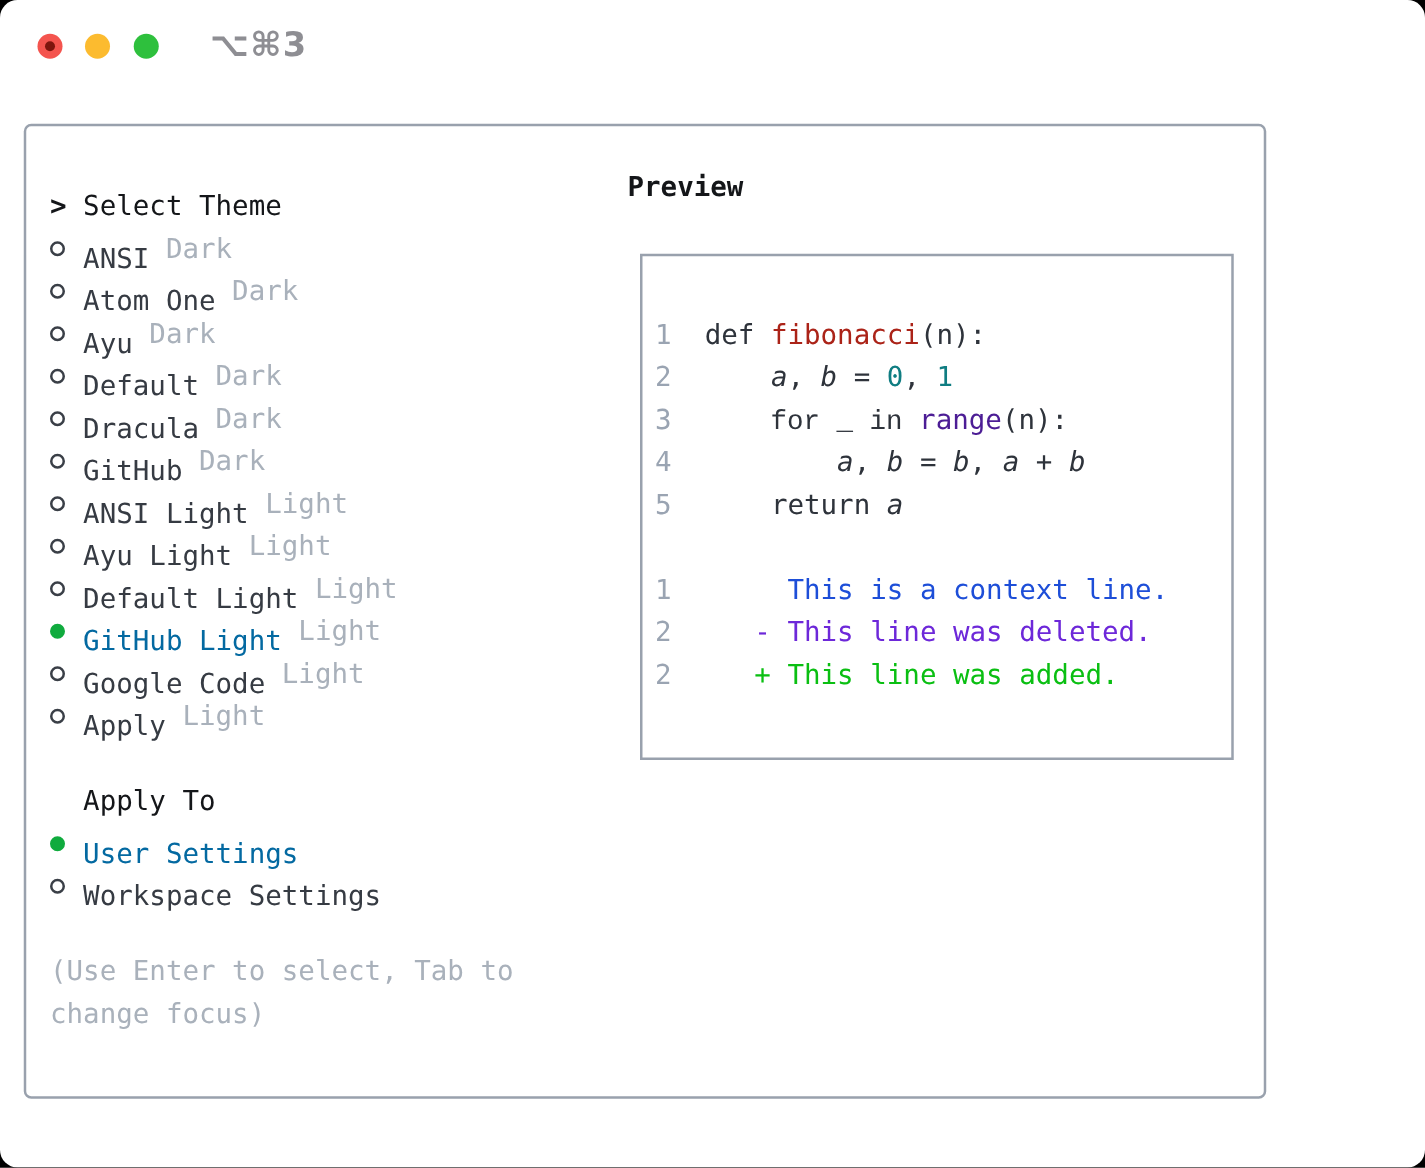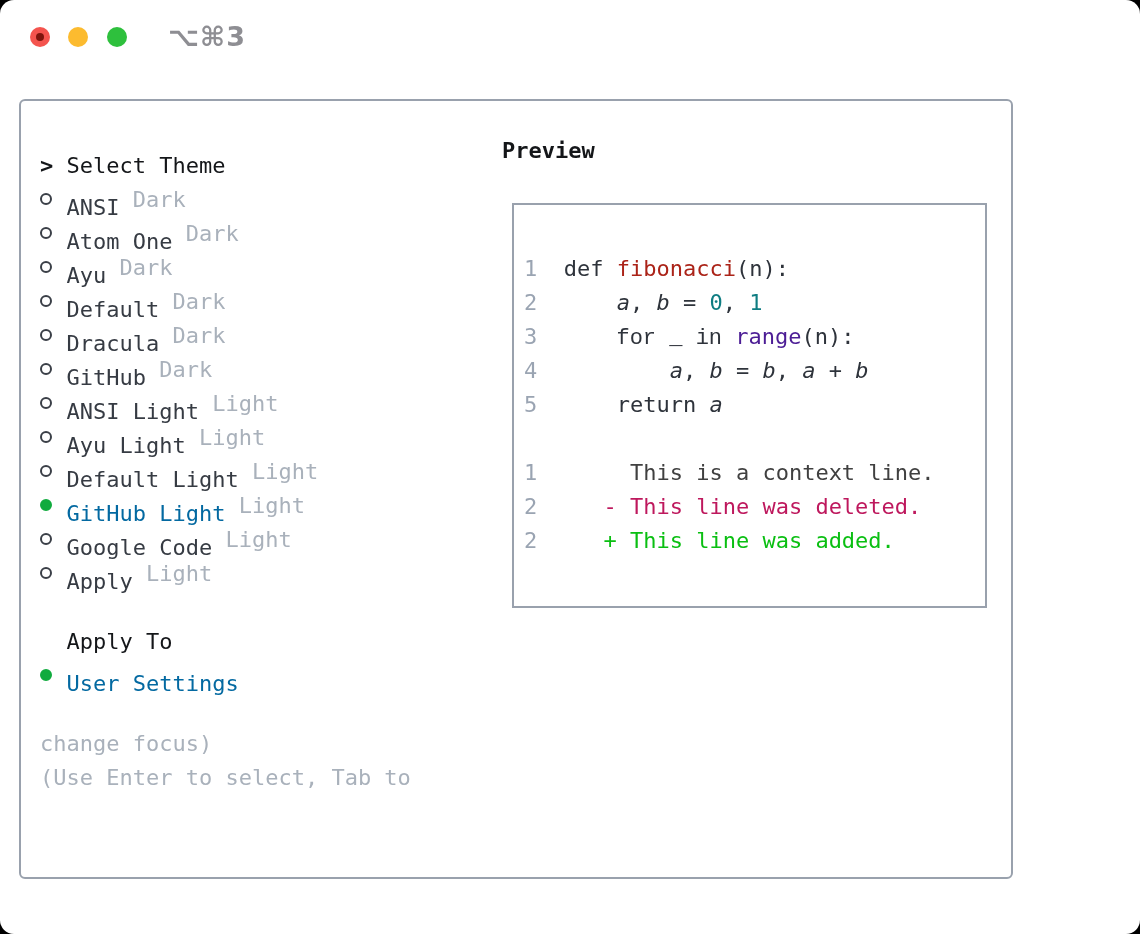--- a/index.html
+++ b/index.html
@@ -93,38 +93,39 @@
           <div class="row"><span class="marker"><span class="radio"></span></span><span class="item-name">Google Code</span><span class="tag">Light</span></div>
           <div class="row"><span class="marker"><span class="radio"></span></span><span class="item-name">Apply</span><span class="tag">Light</span></div>
         </div>
 
       <div class="apply-block">
         <div class="row">
           <span class="marker"></span><span class="apply-hdr">Apply To</span>
         </div>
         <div id="apply-list">
             <div class="row"><span class="marker"><span class="radio on"></span></span><span class="item-name sel">User Settings</span></div>
+            <div class="row"><span class="marker"><span class="radio"></span></span><span class="item-name">Workspace Settings</span></div>
           </div>
       </div>
 
       <div class="hint">
+        <div class="row">(Use Enter to select, Tab to</div>
         <div class="row">change focus)</div>
-        <div class="row">(Use Enter to select, Tab to</div>
       </div>
     </div>
 
     <div class="preview-title">Preview</div>
     <div class="preview-box">
       <div id="preview-lines">
           <div class="code-line"><span class="lineno">1</span><span style="color: rgb(46, 51, 59);">  def </span><span style="color: rgb(171, 35, 24);">fibonacci</span><span style="color: rgb(46, 51, 59);">(n):</span></div>
           <div class="code-line"><span class="lineno">2</span><span style="color: rgb(46, 51, 59);">      </span><span class="tok-i" style="color: rgb(46, 51, 59);">a</span><span style="color: rgb(46, 51, 59);">, </span><span class="tok-i" style="color: rgb(46, 51, 59);">b</span><span style="color: rgb(46, 51, 59);"> = </span><span style="color: rgb(15, 125, 130);">0</span><span style="color: rgb(46, 51, 59);">, </span><span style="color: rgb(15, 125, 130);">1</span></div>
           <div class="code-line"><span class="lineno">3</span><span style="color: rgb(46, 51, 59); font-family: Liberation Mono, monospace;">      for _ in </span><span style="color: #4c1d95;">range</span><span style="color: rgb(46, 51, 59);">(n):</span></div>
           <div class="code-line"><span class="lineno">4</span><span style="color: rgb(46, 51, 59);">          </span><span class="tok-i" style="color: rgb(46, 51, 59);">a</span><span style="color: rgb(46, 51, 59);">, </span><span class="tok-i" style="color: rgb(46, 51, 59);">b</span><span style="color: rgb(46, 51, 59);"> = </span><span class="tok-i" style="color: rgb(46, 51, 59);">b</span><span style="color: rgb(46, 51, 59);">, </span><span class="tok-i" style="color: rgb(46, 51, 59);">a</span><span style="color: rgb(46, 51, 59);"> + </span><span class="tok-i" style="color: rgb(46, 51, 59);">b</span></div>
           <div class="code-line"><span class="lineno">5</span><span style="color: rgb(46, 51, 59);">      return </span><span class="tok-i" style="color: rgb(46, 51, 59);">a</span></div>
           <div class="code-line"><span class="lineno"></span></div>
-          <div class="code-line"><span class="lineno">1</span><span style="color: #404040;">       This is a context line.</span></div>
-          <div class="code-line"><span class="lineno">2</span><span style="color: #be185d; text-align: right;">     - This line was deleted.</span></div>
+          <div class="code-line"><span class="lineno">1</span><span style="color: #1d4ed8;">       This is a context line.</span></div>
+          <div class="code-line"><span class="lineno">2</span><span style="color: #6d28d9; text-align: right;">     - This line was deleted.</span></div>
           <div class="code-line"><span class="lineno">2</span><span style="color: rgb(10, 191, 18);">     + This line was added.</span></div>
         </div>
     </div>
 
   </div>
 </div>
 
 </body></html>

